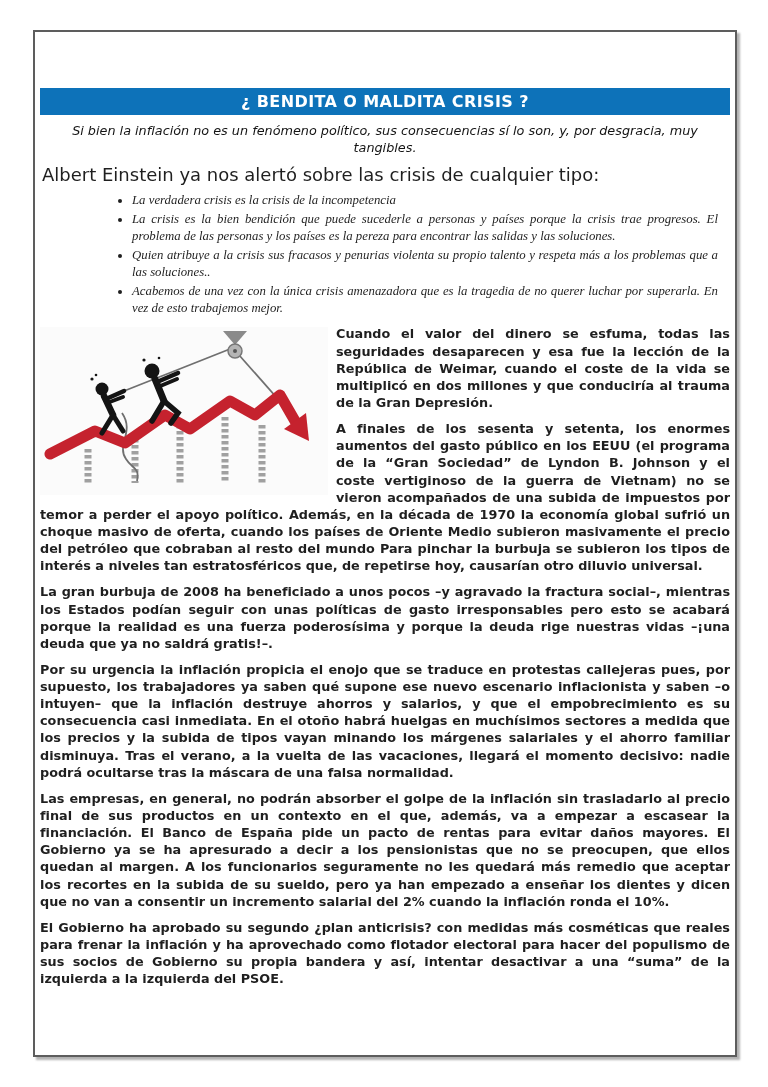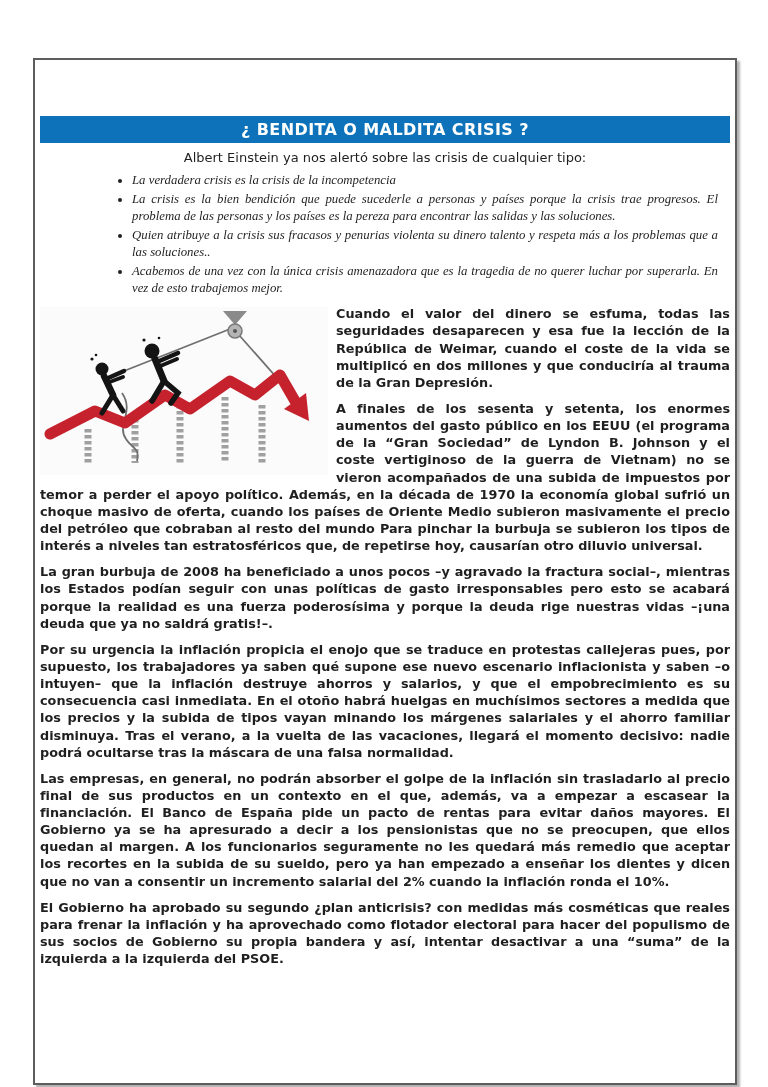--- a/index.html
+++ b/index.html
@@ -7,32 +7,31 @@
     width:768px;height:1087px;position:relative;overflow:hidden;
     font-family:"DejaVu Sans","Liberation Sans",sans-serif;
     color:#1f1f1f;
   }
   .page{
     position:absolute;left:33px;top:30px;width:704px;height:1027px;
     box-sizing:border-box;background:#ffffff;
     border:2px solid #5d5d5d;
     box-shadow:3px 3px 2px rgba(0,0,0,0.30);
     padding:56px 5px 0 5px;
-    margin-top:28px;
   }
   .title-bar{
     height:27px;background:#0d72b9;color:#ffffff;
     display:flex;align-items:center;justify-content:center;
     font-weight:bold;font-size:16px;letter-spacing:.4px;
   }
   .subtitle{
     margin:7px 28px 6px 28px;text-align:center;
     font-style:italic;font-size:12.8px;line-height:1.35;color:#141414;
   }
-  .intro{margin:6px 2px 6px 2px;font-size:13px;line-height:1.32;text-align:center;}
+  .intro{margin:6px 2px 6px 2px;font-size:18px;line-height:1.32;}
   ul.bullets{margin:2px 4px 8px 0;padding-left:92px;}
   ul.bullets li{
     font-style:italic;font-size:12.8px;line-height:1.33;
     margin:0 8px 2px 0;text-align:justify;font-family:Liberation Serif, serif;
   }
   .flow p{
     font-size:12.8px;line-height:1.34;text-align:justify;
     margin:0 0 9px 0;
     font-weight:bold;
   }
@@ -45,27 +44,28 @@
 </style>
 </head>
 <body>
 
 <div class="page">
 
   <div class="title-bar">
     <span>¿ BENDITA O MALDITA CRISIS ?</span>
   </div>
 
+  <p class="subtitle">Si bien la inflación no es un fenómeno político, sus consecuencias sí lo son, y, por desgracia, muy tangibles.</p>
 
   <p class="intro">Albert Einstein ya nos alertó sobre las crisis de cualquier tipo:</p>
 
   <ul class="bullets">
     <li>La verdadera crisis es la crisis de la incompetencia</li>
     <li>La crisis es la bien bendición que puede sucederle a personas y países porque la crisis trae progresos. El problema de las personas y los países es la pereza para encontrar las salidas y las soluciones.</li>
-    <li>Quien atribuye a la crisis sus fracasos y penurias violenta su dinero talento y respeta más a los problemas que a las soluciones..</li>
+    <li>Quien atribuye a la crisis sus fracasos y penurias violenta su propio talento y respeta más a los problemas que a las soluciones..</li>
     <li>Acabemos de una vez con la única crisis amenazadora que es la tragedia de no querer luchar por superarla. En vez de esto trabajemos mejor.</li>
   </ul>
 
   <div class="flow">
 
     <figure class="illus">
       <svg viewBox="0 0 288 168" xmlns="http://www.w3.org/2000/svg">
         <rect x="0" y="0" width="288" height="168" fill="#fbfbfb"></rect>
 
         <g stroke="#a0a0a0" stroke-width="7" stroke-dasharray="3.5 2.5">

